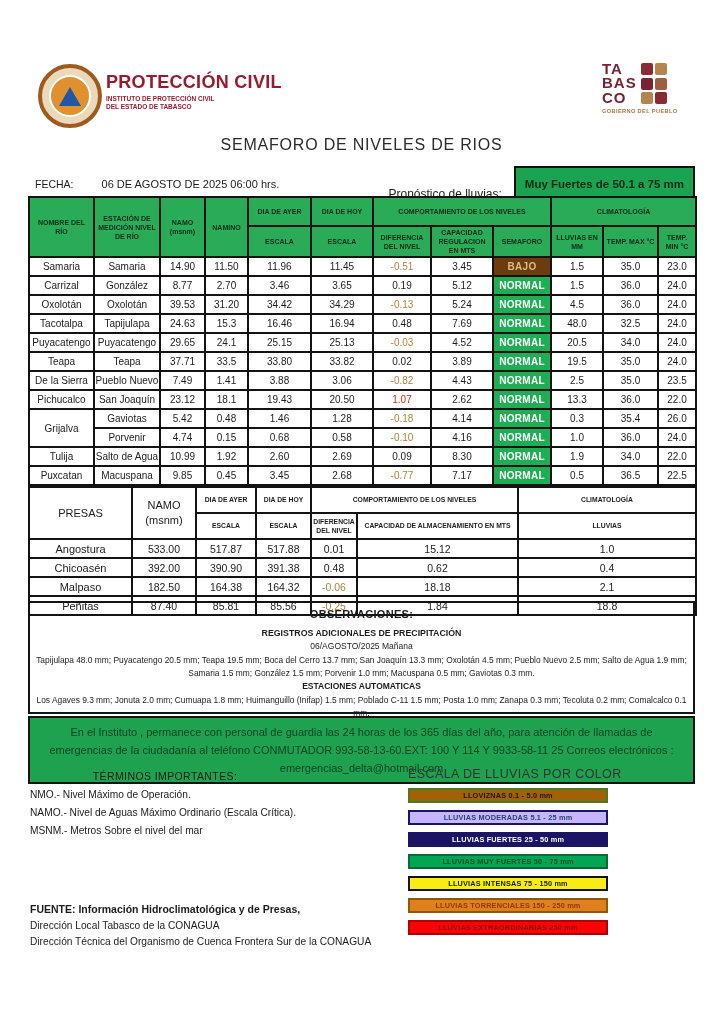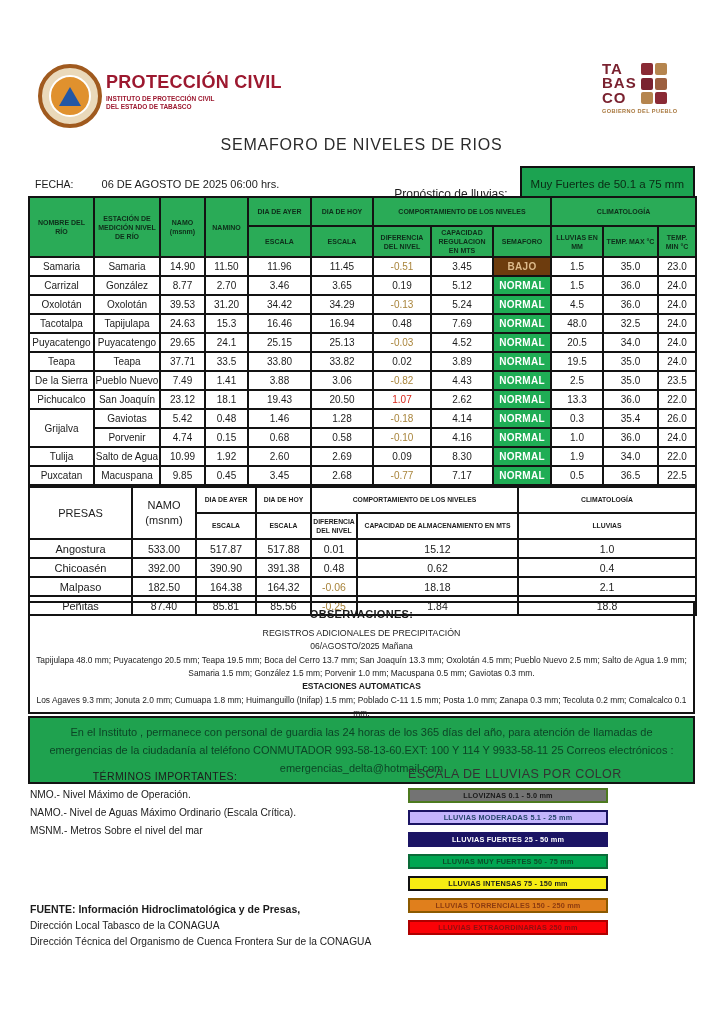--- a/index.html
+++ b/index.html
@@ -24,41 +24,41 @@
   .tab-caption{font-size:5.6px;font-weight:bold;color:#a8773d;margin-top:3px;letter-spacing:.4px;}
 
   
   .doc-title{position:absolute;top:136px;left:0;width:100%;text-align:center;
              font-size:16px;font-weight:500;letter-spacing:.8px;color:#2b2b2b;}
   .fecha-row{position:absolute;top:166px;left:35px;width:660px;display:flex;align-items:center;}
   .fecha-label{font-size:10.5px;font-weight:500;}
   .fecha-value{font-size:11px;font-weight:500;margin-left:28px;}
   .forecast-label{font-size:12px;margin-left:auto;margin-right:12px;margin-top:20px;}
   .forecast-box{background:#1ca351;border:2px solid #111;padding:10px 9px;
-                font-size:11.5px;font-weight:400;color:#0a2a14;}
+                font-size:11.5px;font-weight:700;color:#0a2a14;}
 
   
   .tbl{position:absolute;left:28px;border-collapse:collapse;table-layout:fixed;width:667px;}
   .tbl th,.tbl td{border:2px solid #131313;text-align:center;vertical-align:middle;padding:0;overflow:hidden;}
   #rivers{top:196px;}
   #rivers thead th{background:#2aab57;color:#0e2e1a;font-size:7px;font-weight:bold;line-height:1.3;height:25px;padding:1px;}
   #rivers tbody td{font-size:10px;height:17px;}
   .c-txt{font-size:9.5px;}
   .c-sem{font-size:8px;font-weight:bold;letter-spacing:.3px;}
   #presas{top:486px;}
   #presas thead th{background:#fff;font-size:6.8px;font-weight:bold;line-height:1.35;height:22px;padding:1px;}
   #presas thead th.big{font-size:11px;font-weight:400;}
   #presas tbody td{font-size:10.5px;height:17px;}
   #presas tbody td:first-child{font-size:11px;}
 
   
   .obs{position:absolute;left:28px;top:601px;width:667px;height:113px;border:2px solid #131313;
        box-sizing:border-box;text-align:center;padding:3px 5px;}
   .obs-title{font-size:11px;font-weight:600;letter-spacing:.3px;margin-top:2px;}
-  .obs-sub1{font-size:8.8px;font-weight:400;margin-top:8px;}
+  .obs-sub1{font-size:8.8px;font-weight:700;margin-top:8px;}
   .obs-sub2{font-size:8.5px;margin-top:3px;}
   .obs-body{font-size:8.4px;margin-top:3px;line-height:1.5;}
   .obs-auto-title{font-size:8.5px;font-weight:600;margin-top:2px;}
 
   
   .banner{position:absolute;left:28px;top:716px;width:667px;background:#1fa24f;border:2px solid #131313;
           box-sizing:border-box;color:#0c4526;font-size:11px;text-align:center;padding:5px 10px;line-height:1.65;}
 
   
   .terms{position:absolute;left:30px;top:770px;width:340px;}
@@ -441,21 +441,21 @@
     <div>
         <div class="term-item">NMO.- Nivel Máximo de Operación.</div>
         <div class="term-item">NAMO.- Nivel de Aguas Máximo Ordinario (Escala Crítica).</div>
         <div class="term-item">MSNM.- Metros Sobre el nivel del mar</div>
       </div>
   </div>
 
   <div class="legend">
     <div class="legend-title">ESCALA DE LLUVIAS POR COLOR</div>
     <div>
-        <div class="legend-bar" style="background: #737373; color: rgb(26, 26, 26); border-color: rgb(77, 122, 31);">LLOVIZNAS   0.1 -  5.0 mm</div>
+        <div class="legend-bar" style="background: #a16207; color: rgb(26, 26, 26); border-color: rgb(77, 122, 31);">LLOVIZNAS   0.1 -  5.0 mm</div>
         <div class="legend-bar" style="background: #c4b5fd; color: rgb(39, 69, 107); border-color: rgb(27, 20, 100);">LLUVIAS MODERADAS 5.1 - 25 mm</div>
         <div class="legend-bar" style="background: rgb(27, 20, 100); color: rgb(255, 255, 255); border-color: rgb(27, 20, 100);">LLUVIAS FUERTES       25 - 50 mm</div>
         <div class="legend-bar" style="background: rgb(0, 166, 81); color: rgb(11, 77, 41); border-color: rgb(11, 107, 56);">LLUVIAS MUY FUERTES   50 - 75 mm</div>
         <div class="legend-bar" style="background: rgb(247, 236, 19); color: rgb(26, 26, 26); border-color: rgb(17, 17, 17);">LLUVIAS INTENSAS    75 - 150 mm</div>
         <div class="legend-bar" style="background: rgb(224, 127, 28); color: rgb(140, 59, 16); border-color: rgb(140, 90, 0);">LLUVIAS TORRENCIALES  150 - 250  mm</div>
         <div class="legend-bar" style="background: rgb(251, 2, 7); color: rgb(140, 16, 16); border-color: rgb(176, 0, 0);">LLUVIAS EXTRAORDINARIAS 250  mm</div>
       </div>
   </div>
 
   <div class="fuente">

